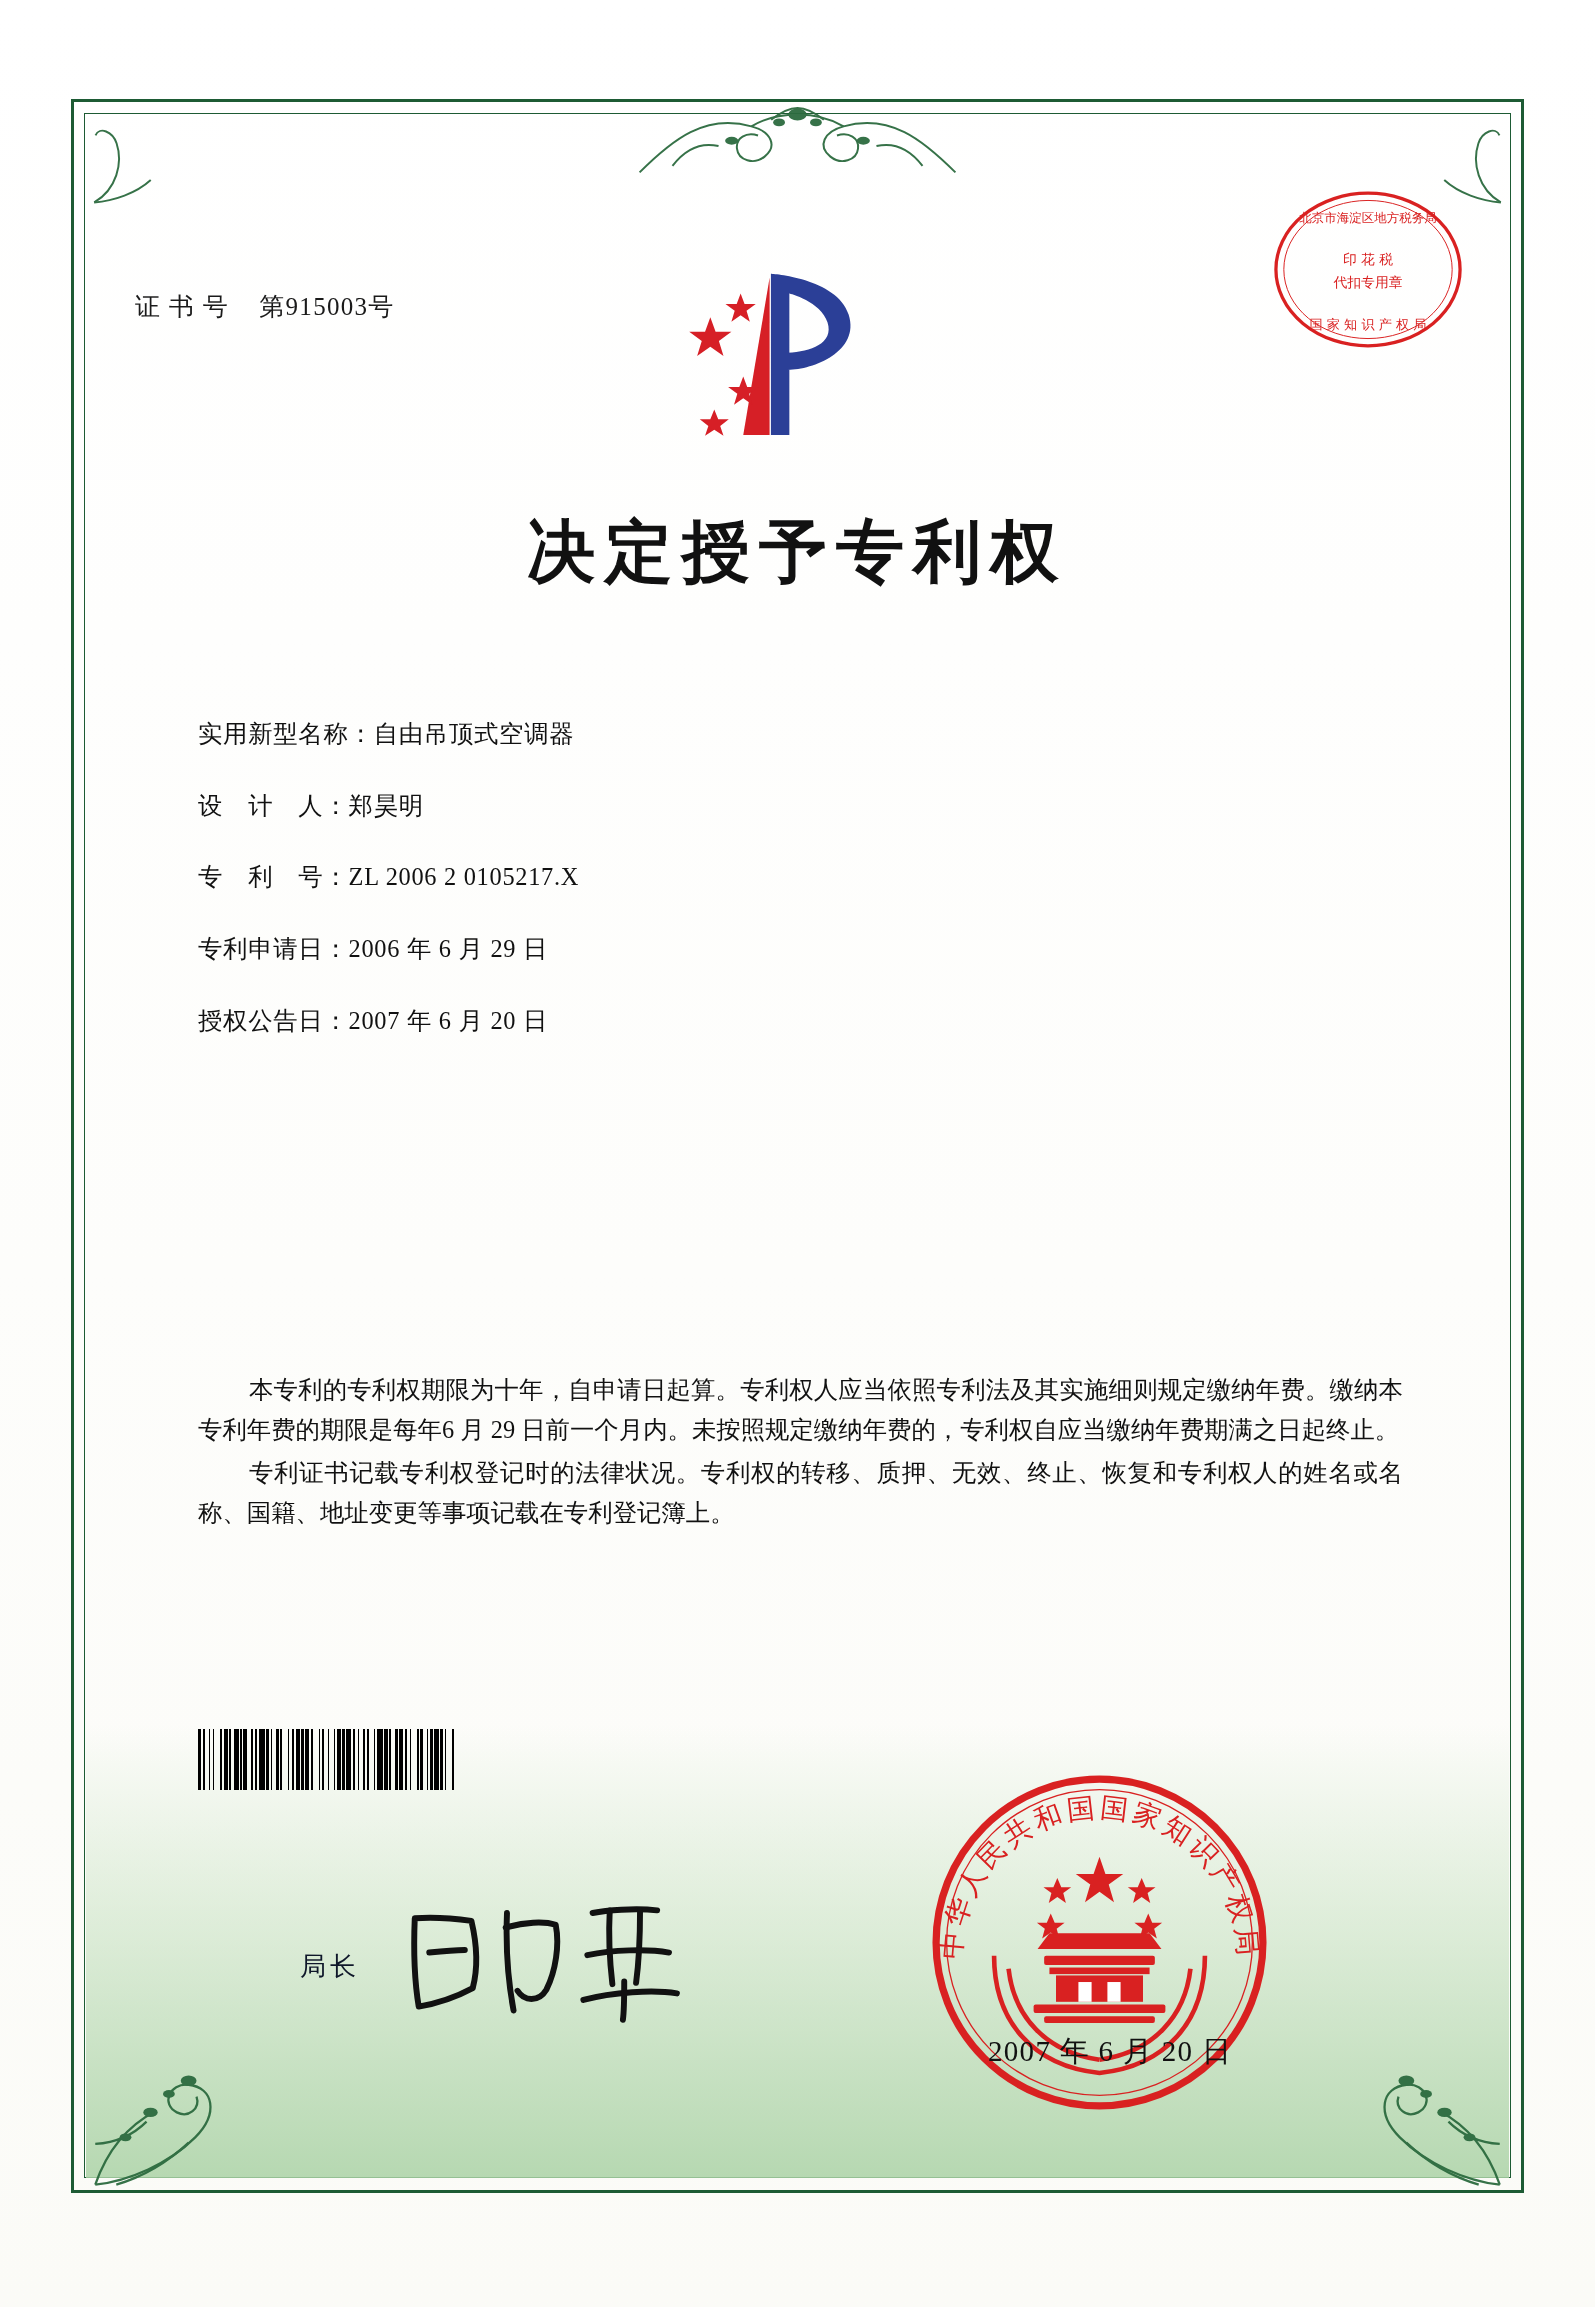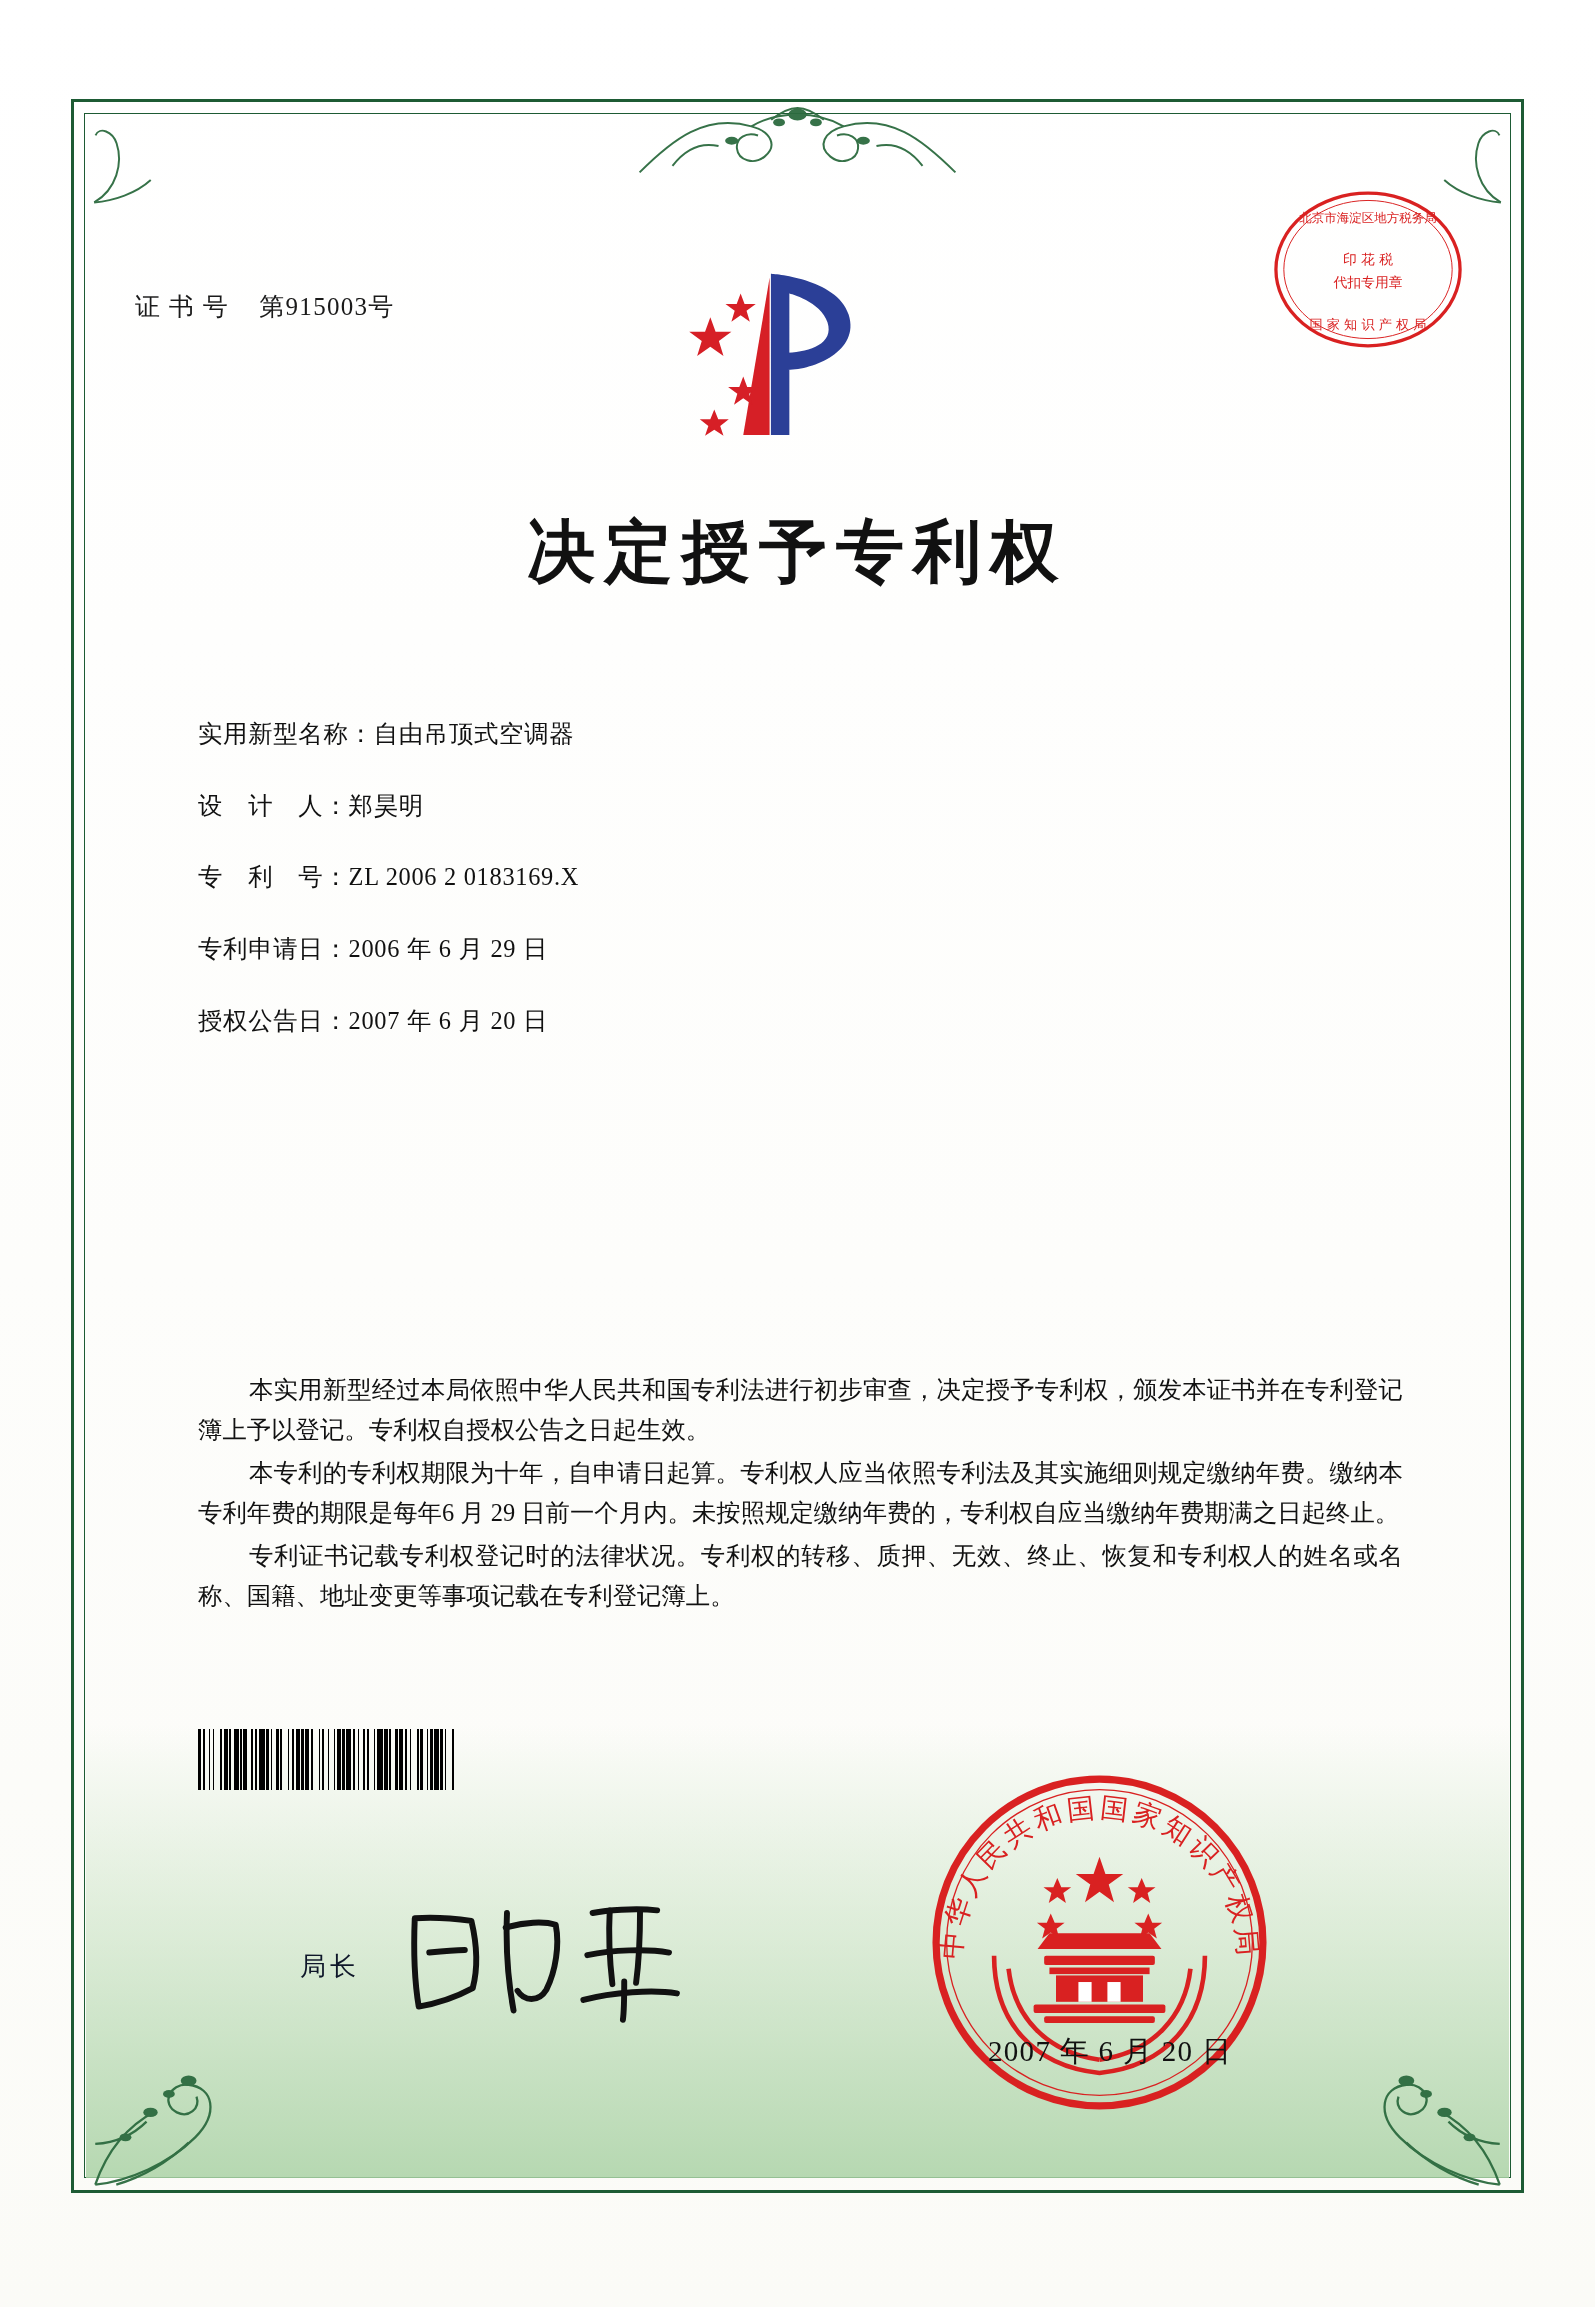--- a/index.html
+++ b/index.html
@@ -340,34 +340,33 @@
     <div class="field-row">
       <span class="field-label">实用新型名称：</span>
       <span class="field-value">自由吊顶式空调器</span>
     </div>
     <div class="field-row">
       <span class="field-label">设　计　人：</span>
       <span class="field-value">郑昊明</span>
     </div>
     <div class="field-row">
       <span class="field-label">专　利　号：</span>
-      <span class="field-value">ZL 2006 2 0183169.X</span>
+      <span class="field-value">ZL 2006 2 0105217.X</span>
     </div>
     <div class="field-row">
       <span class="field-label">专利申请日：</span>
       <span class="field-value">2006 年 6 月 29 日</span>
     </div>
     <div class="field-row">
       <span class="field-label">授权公告日：</span>
       <span class="field-value">2007 年 6 月 20 日</span>
     </div>
   </div>
 
   <div class="body-text">
-    <p>本实用新型经过本局依照中华人民共和国专利法进行初步审查，决定授予专利权，颁发本证书并在专利登记簿上予以登记。专利权自授权公告之日起生效。</p>
     <p>本专利的专利权期限为十年，自申请日起算。专利权人应当依照专利法及其实施细则规定缴纳年费。缴纳本专利年费的期限是每年6 月 29 日前一个月内。未按照规定缴纳年费的，专利权自应当缴纳年费期满之日起终止。</p>
     <p>专利证书记载专利权登记时的法律状况。专利权的转移、质押、无效、终止、恢复和专利权人的姓名或名称、国籍、地址变更等事项记载在专利登记簿上。</p>
   </div>
 
   <div class="barcode" id="barcode">
       <i style="width:3.3px;background:#000"></i>
       <i style="width:1.3px;background:transparent"></i>
       <i style="width:2px;background:#000"></i>
       <i style="width:4.6px;background:transparent"></i>
       <i style="width:1.3px;background:#000"></i>

